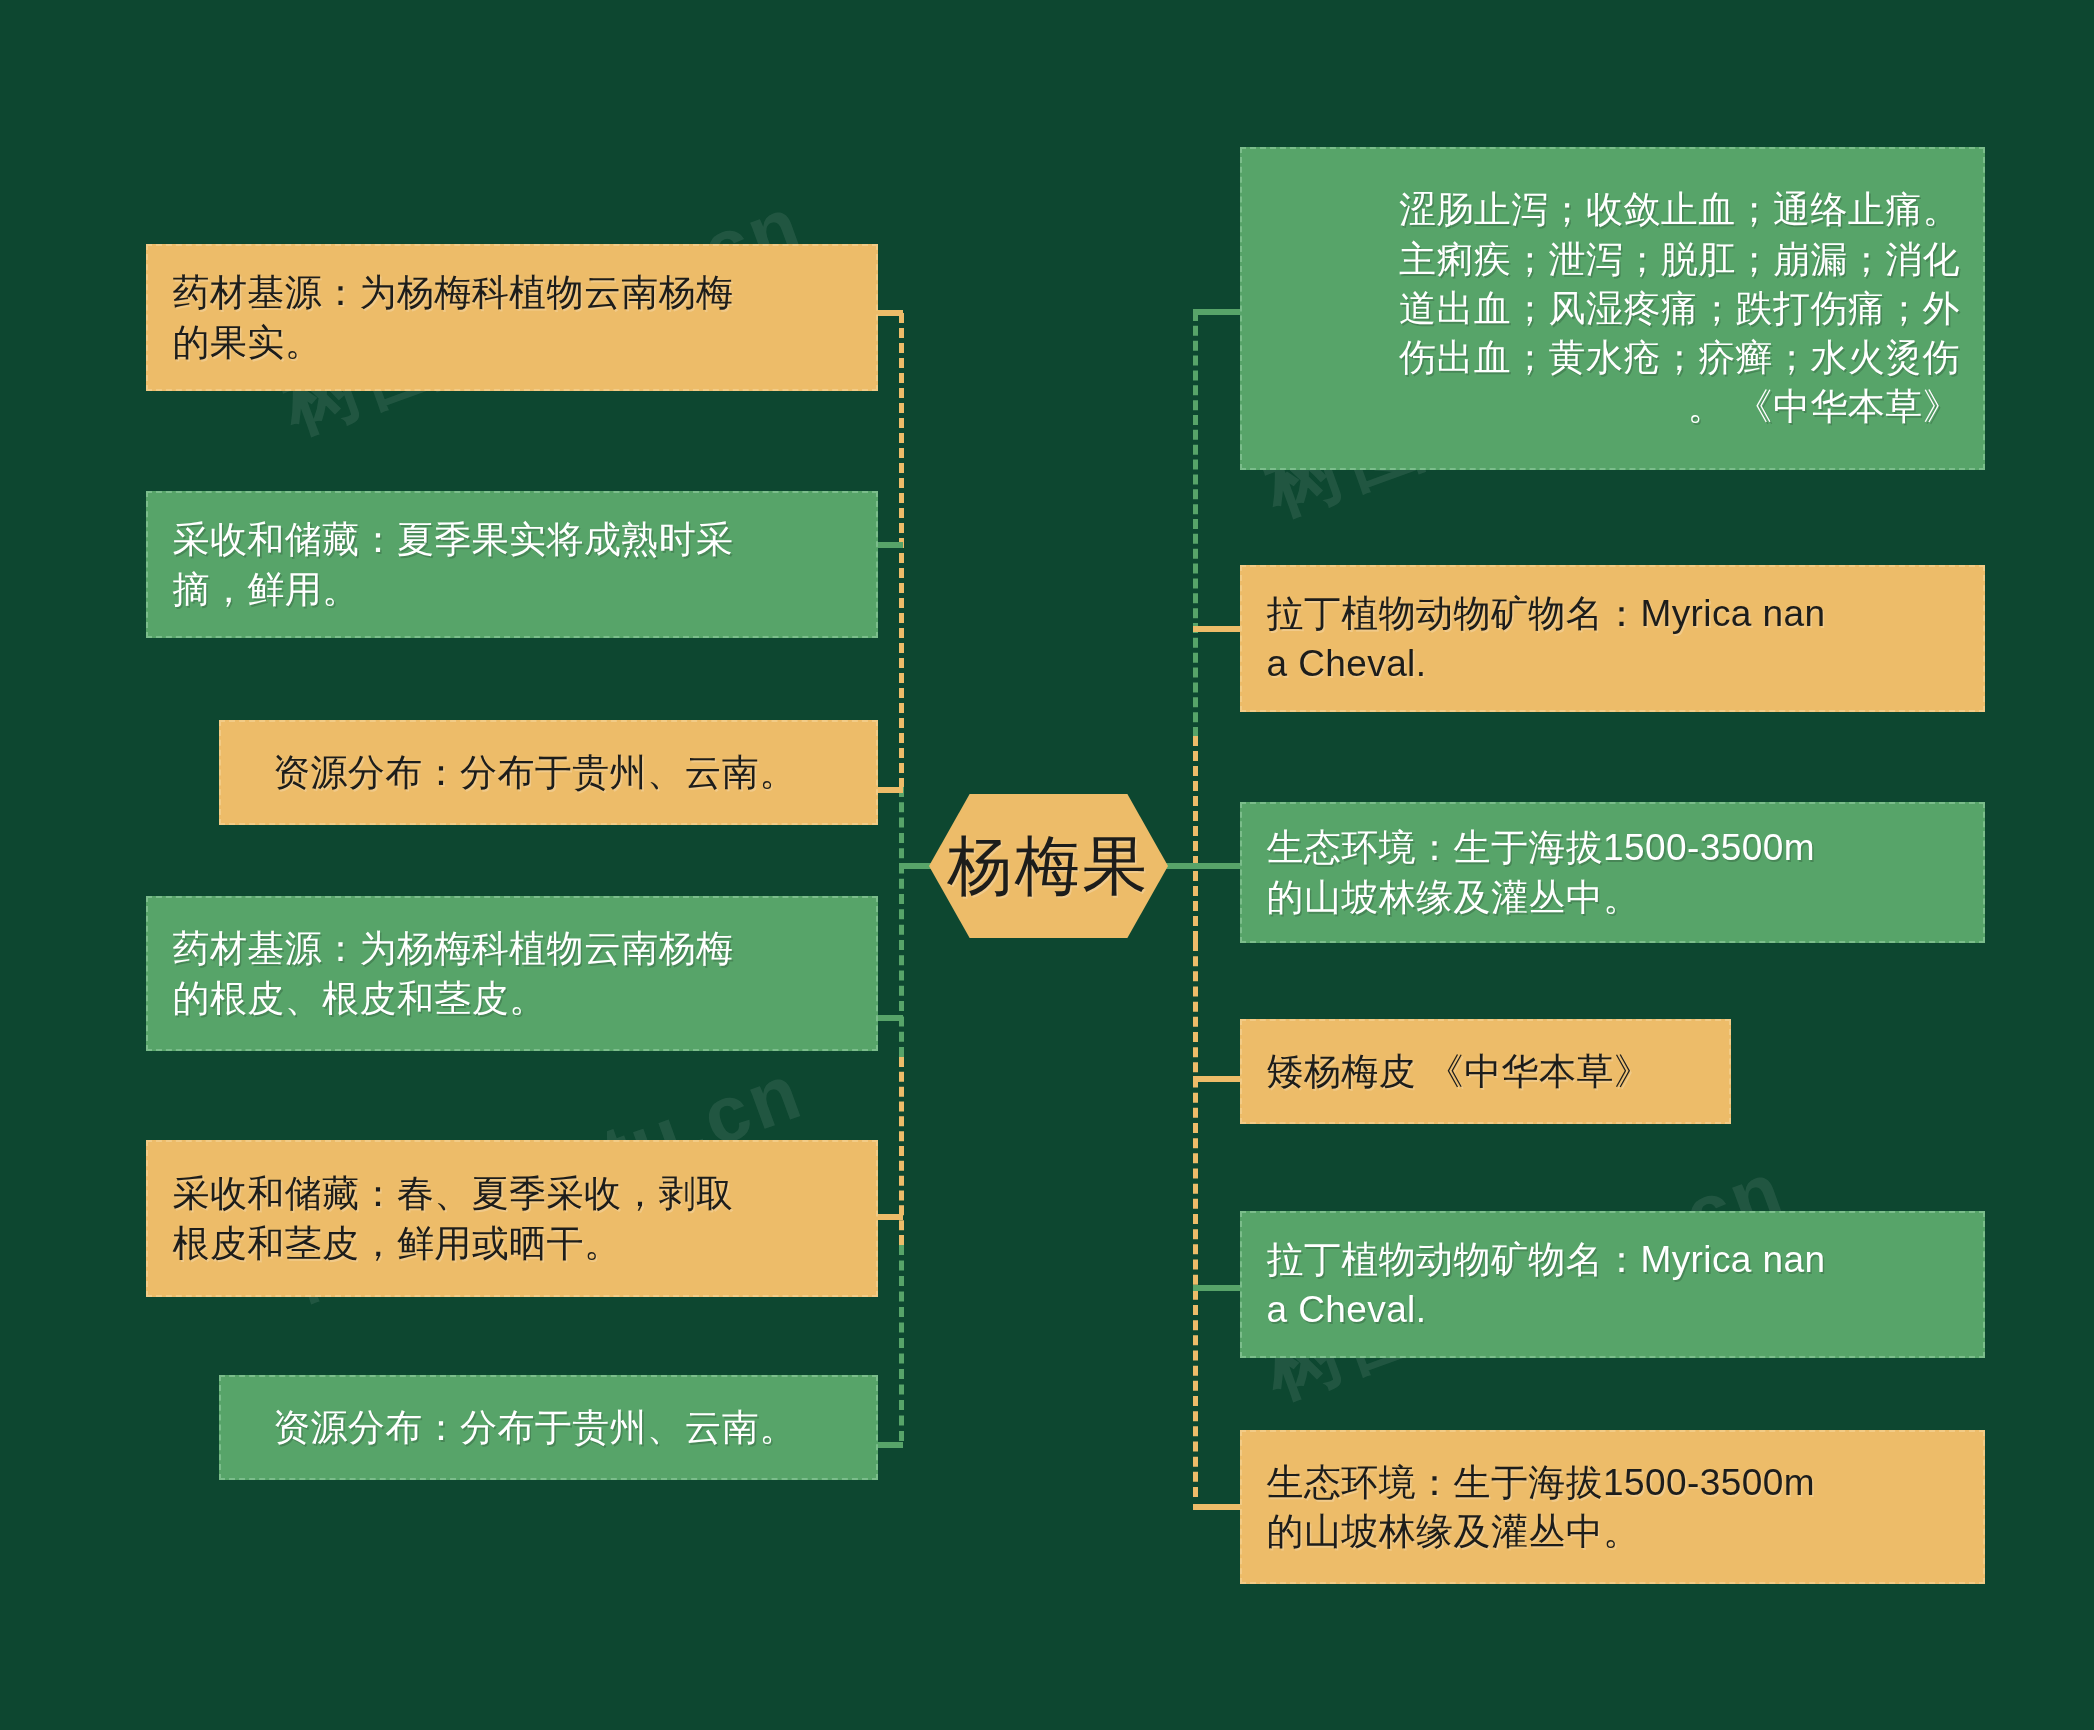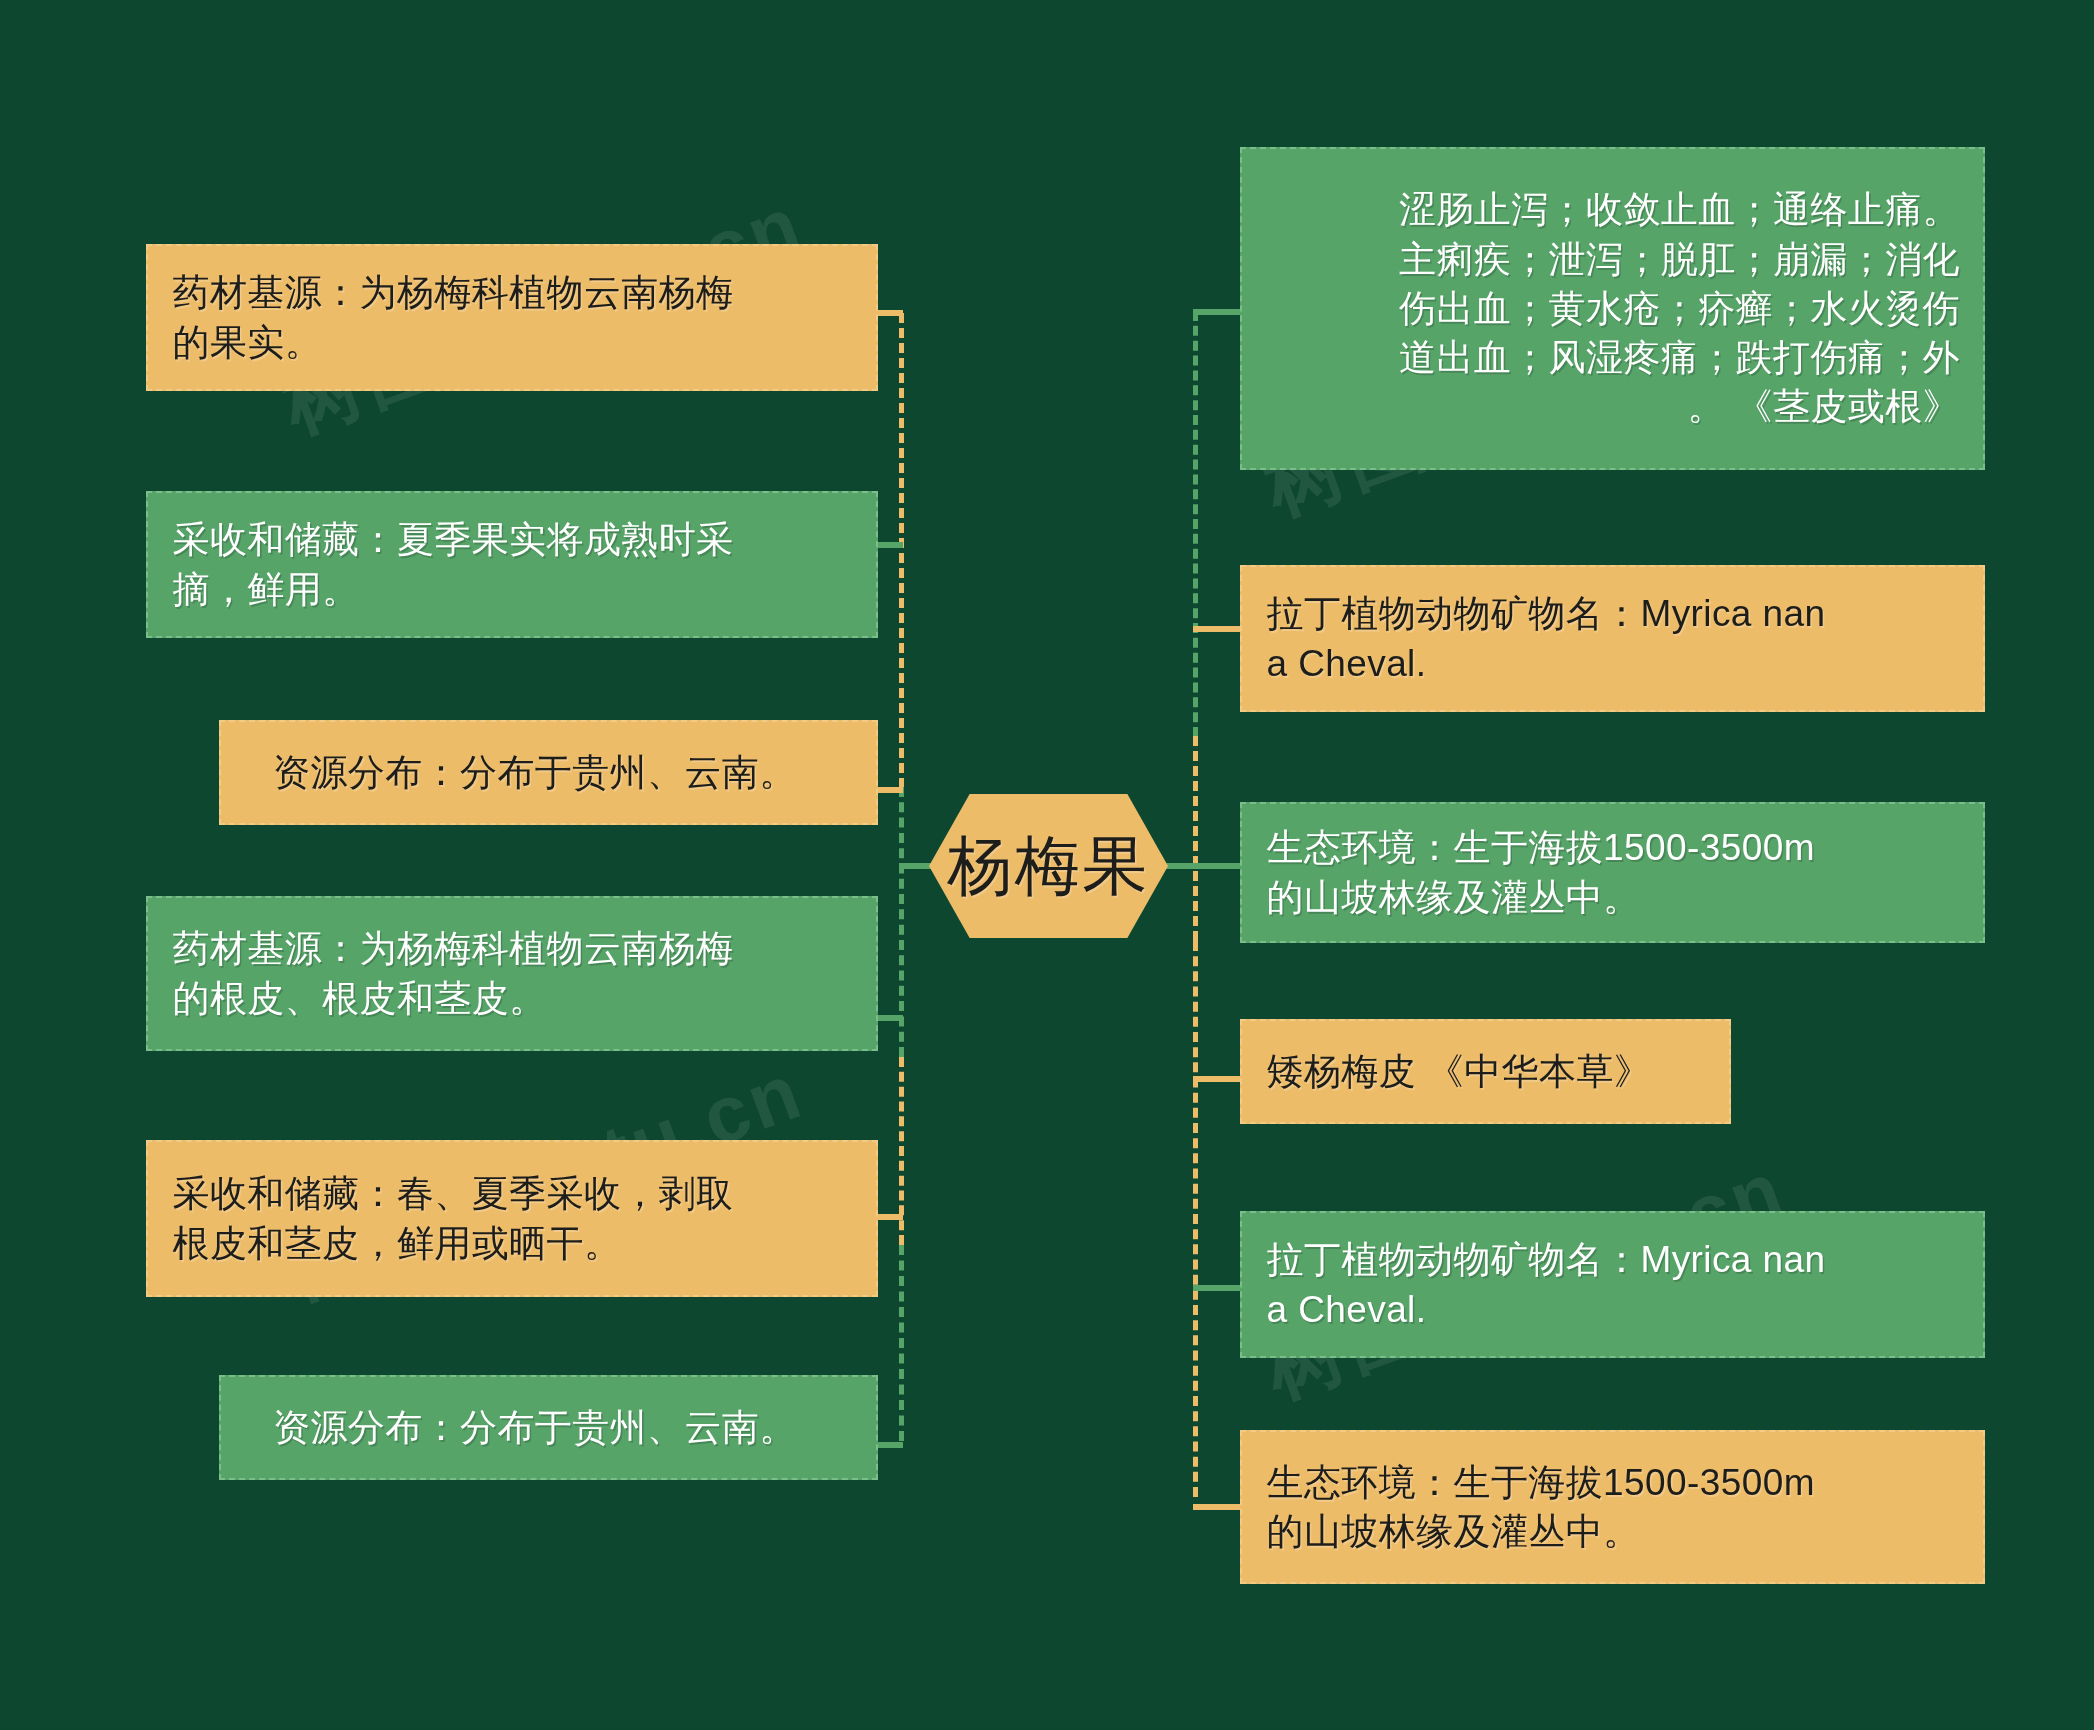--- a/index.html
+++ b/index.html
@@ -139,23 +139,23 @@
     <span class="txt-shadow-light">资源分布：分布于贵州、云南。</span>
   </div>
 
   <div class="hex" style="left:929px;top:794px;width:239px;height:144px;">
     <span class="txt-shadow-dark">杨梅果</span>
   </div>
 
   <div class="node node-green" style="left:1240px;top:147px;width:745px;height:323px;text-align:right;">
     <span class="txt-shadow-light">涩肠止泻；收敛止血；通络止痛。</span>
     <span class="txt-shadow-light">主痢疾；泄泻；脱肛；崩漏；消化</span>
+    <span class="txt-shadow-light">道出血；风湿疼痛；跌打伤痛；外</span>
     <span class="txt-shadow-light">伤出血；黄水疮；疥癣；水火烫伤</span>
-    <span class="txt-shadow-light">道出血；风湿疼痛；跌打伤痛；外</span>
-    <span class="txt-shadow-light">。 《茎皮或根》</span>
+    <span class="txt-shadow-light">。 《中华本草》</span>
   </div>
 
   <div class="node node-orange" style="left:1240px;top:565px;width:745px;height:147px;">
     <span class="txt-shadow-dark">拉丁植物动物矿物名：Myrica nan</span>
     <span class="txt-shadow-dark">a Cheval.</span>
   </div>
 
   <div class="node node-green" style="left:1240px;top:802px;width:745px;height:141px;">
     <span class="txt-shadow-light">生态环境：生于海拔1500-3500m</span>
     <span class="txt-shadow-light">的山坡林缘及灌丛中。</span>

